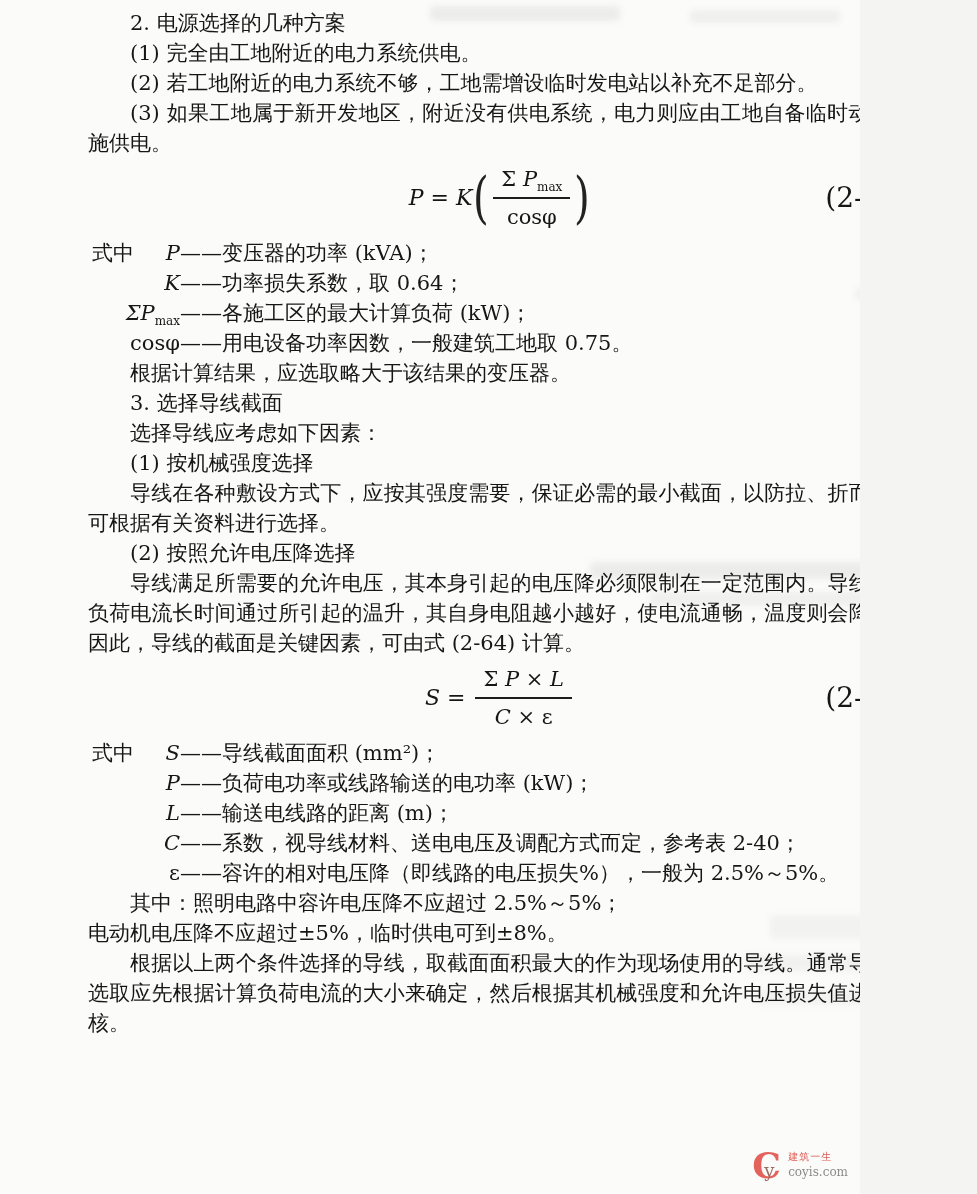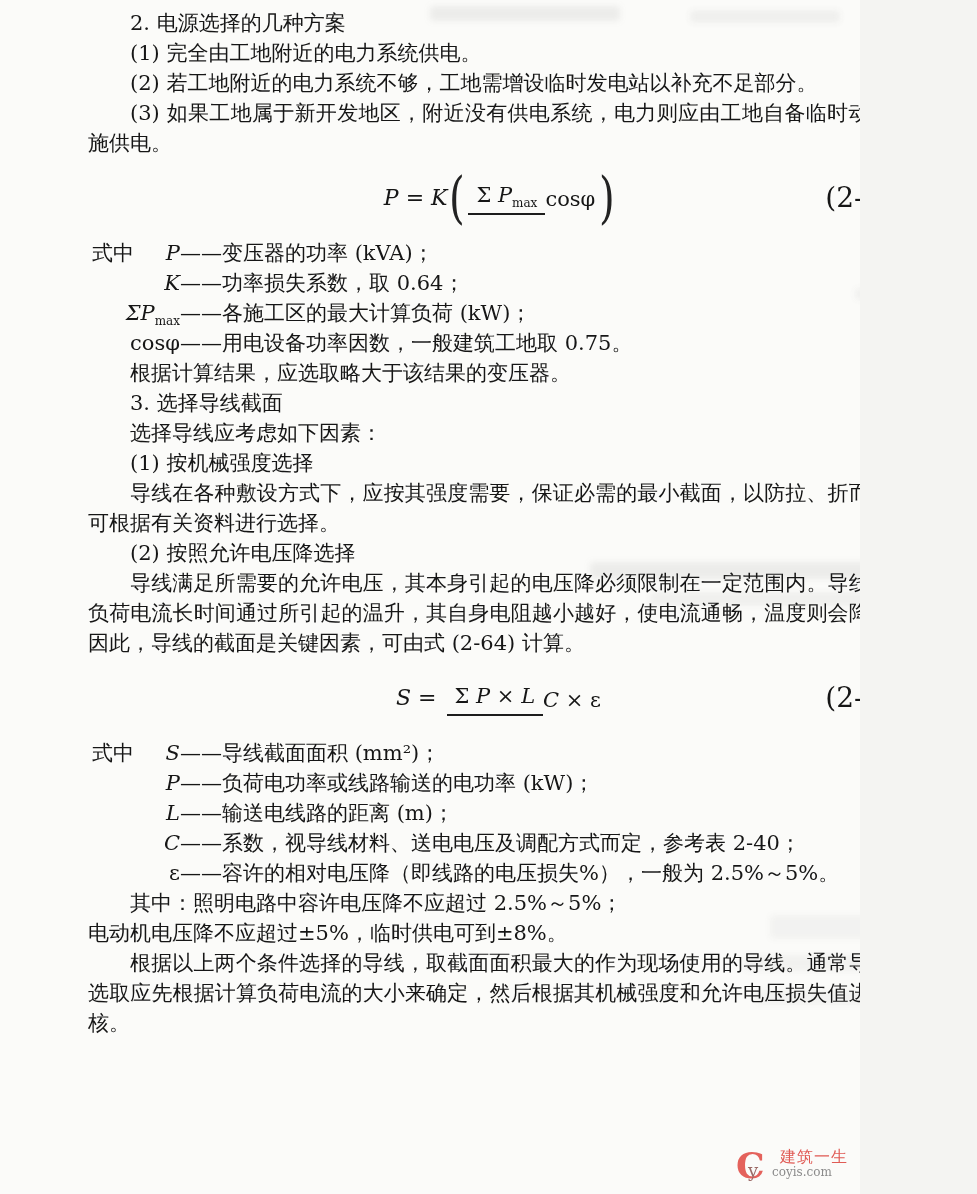--- a/index.html
+++ b/index.html
@@ -43,21 +43,21 @@
   .paren {
     font-size: 56px;
     font-weight: 300;
     line-height: 0.9;
     transform: scaleX(0.72);
     margin: 0 -2px;
     color: #222;
   }
   .frac {
     display: inline-flex;
-    flex-direction: row;
+    flex-direction: column;
     align-items: center;
     margin: 0 3px;
     font-size: 21px;
   }
   .frac .num {
     padding: 0 8px 3px;
     border-bottom: 2px solid #1d1d1d;
     white-space: nowrap;
   }
   .frac .den { padding-top: 3px; white-space: nowrap; }
@@ -102,21 +102,21 @@
     font-size: 36px; font-weight: bold;
     color: #e4625c;
     font-family: "DejaVu Serif", serif;
   }
   .wm-y {
     position: absolute; left: 12px; top: 12px;
     font-size: 18px; color: #9c6a66;
     font-family: "DejaVu Serif", serif;
   }
   .wm-text { margin-left: 2px; }
-  .wm-brand { font-size: 16px; color: #e05b55; line-height: 13px; letter-spacing: 1px; margin-left: 8px; }
+  .wm-brand { font-size: 10px; color: #e05b55; line-height: 13px; letter-spacing: 1px; }
   .wm-site { font-size: 12px; color: #8b8b8b; line-height: 19px; font-family: "DejaVu Serif", serif; }
 </style>
 </head>
 <body>
 
 <div class="page">
 
   <div class="noise" style="left:430px;top:6px;width:190px;height:15px;"></div>
   <div class="noise" style="left:690px;top:10px;width:150px;height:13px;opacity:.8;"></div>
   <div class="noise" style="left:590px;top:562px;width:300px;height:17px;"></div>

